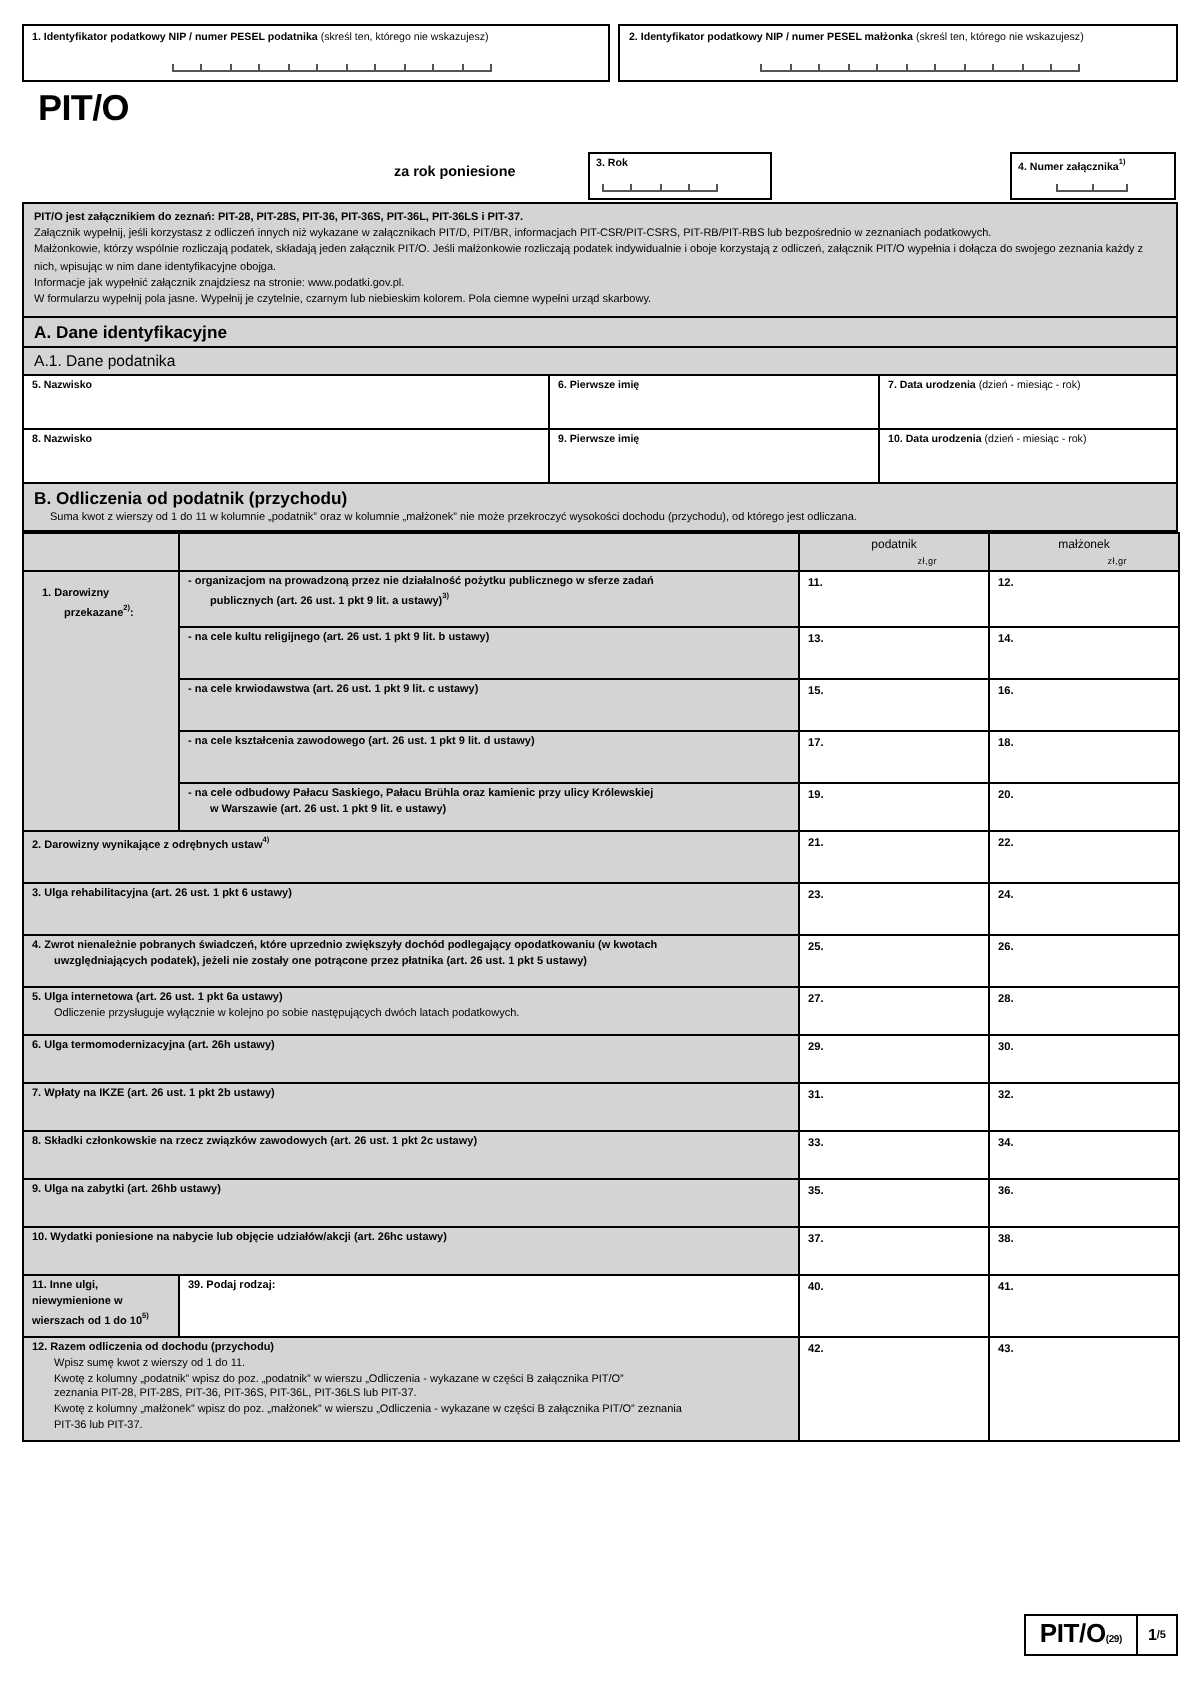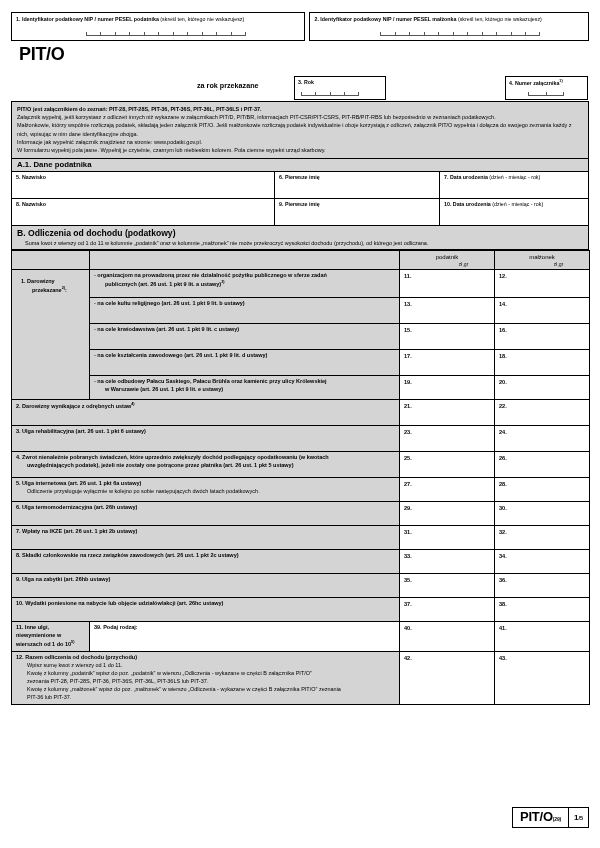--- a/index.html
+++ b/index.html
@@ -138,21 +138,20 @@
     line-height: 1.25;
   }
   .subbar {
     border: 1px solid #000;
     border-top: none;
     background: #d4d4d4;
     box-sizing: border-box;
     padding: 1.5px 5px;
     font-size: 7.8px;
     line-height: 1.25;
-    font-weight: bold;
   }
   .secbar .sechint {
     display: block;
     font-weight: normal;
     font-size: 5.5px;
     padding-left: 8px;
     padding-top: 1px;
     line-height: 1.3;
   }
 
@@ -282,21 +281,21 @@
           <i></i>
           <i></i>
           <i></i>
           <i></i>
       </div>
     </div>
   </div>
 
   <div class="masthead">
     <div class="formcode">PIT/O</div>
-    <div class="yearline">za rok przekazane</div>
+    <div class="yearline">za rok poniesione</div>
 
     <div class="minibox" id="rok-box">
       <div class="mlabel">3. Rok</div>
       <div class="comb2">
           <i></i>
           <i></i>
           <i></i>
           <i></i>
         </div>
     </div>
@@ -311,20 +310,21 @@
   </div>
 
   <div class="instr">
     <p class="first">PIT/O jest załącznikiem do zeznań: PIT-28, PIT-28S, PIT-36, PIT-36S, PIT-36L, PIT-36LS i PIT-37.</p>
     <p>Załącznik wypełnij, jeśli korzystasz z odliczeń innych niż wykazane w załącznikach PIT/D, PIT/BR, informacjach PIT-CSR/PIT-CSRS, PIT-RB/PIT-RBS lub bezpośrednio w zeznaniach podatkowych.</p>
     <p>Małżonkowie, którzy wspólnie rozliczają podatek, składają jeden załącznik PIT/O. Jeśli małżonkowie rozliczają podatek indywidualnie i oboje korzystają z odliczeń, załącznik PIT/O wypełnia i dołącza do swojego zeznania każdy z nich, wpisując w nim dane identyfikacyjne obojga.</p>
     <p>Informacje jak wypełnić załącznik znajdziesz na stronie: www.podatki.gov.pl.</p>
     <p>W formularzu wypełnij pola jasne. Wypełnij je czytelnie, czarnym lub niebieskim kolorem. Pola ciemne wypełni urząd skarbowy.</p>
   </div>
 
+  <div class="secbar">A. Dane identyfikacyjne</div>
   <div class="subbar">A.1. Dane podatnika</div>
   <div class="idrow">
     <div class="idcell c-nazwisko">
       <div class="cl">5. Nazwisko</div>
     </div>
     <div class="idcell c-imie">
       <div class="cl">6. Pierwsze imię</div>
     </div>
     <div class="idcell c-data">
       <div class="cl"><span>7. Data urodzenia</span> <span class="reg">(dzień - miesiąc - rok)</span></div>
@@ -337,21 +337,21 @@
     </div>
     <div class="idcell c-imie">
       <div class="cl">9. Pierwsze imię</div>
     </div>
     <div class="idcell c-data">
       <div class="cl"><span>10. Data urodzenia</span> <span class="reg">(dzień - miesiąc - rok)</span></div>
     </div>
   </div>
 
   <div class="secbar">
-    <span>B. Odliczenia od dochodu (podatkowy)</span>
+    <span>B. Odliczenia od podatnik (przychodu)</span>
     <span class="sechint">Suma kwot z wierszy od 1 do 11 w kolumnie „podatnik” oraz w kolumnie „małżonek” nie może przekroczyć wysokości dochodu (przychodu), od którego jest odliczana.</span>
   </div>
 
   <table class="btable">
     <colgroup>
       <col style="width:78px">
       <col style="width:310px">
       <col style="width:95px">
       <col style="width:95px">
     </colgroup>

